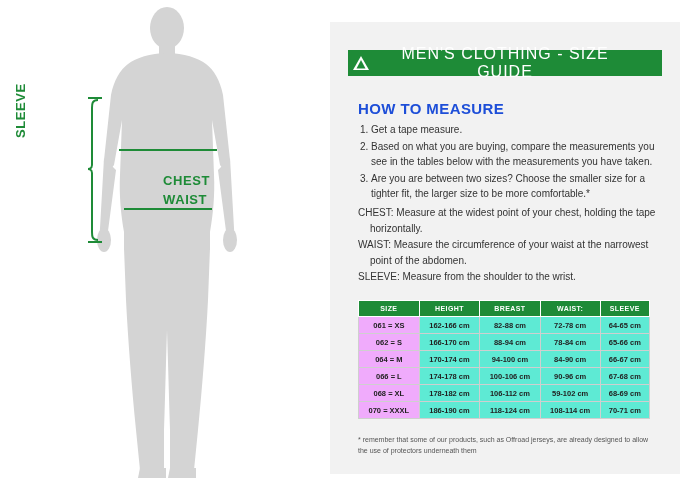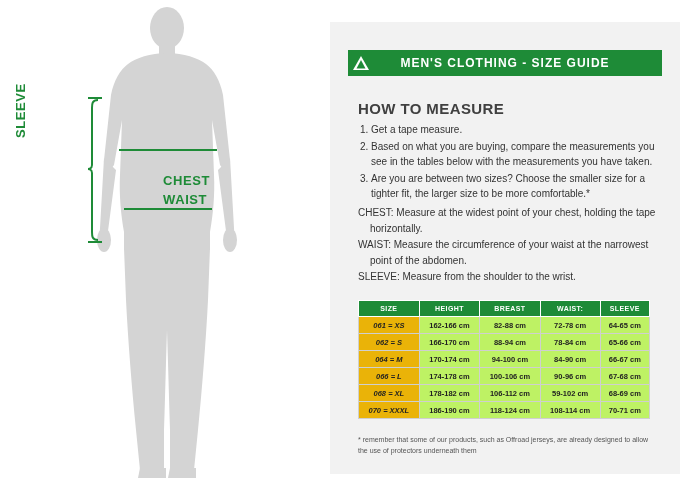--- a/index.html
+++ b/index.html
@@ -74,35 +74,35 @@
     width: 26px;
     height: 26px;
     background: #1e8b37;
     display: flex;
     align-items: center;
     justify-content: center;
     flex: none;
   }
   .guide-header .title {
     color: #ffffff;
-    font-size: 12px;
-    font-weight: bold;
+    font-size: 16px;
+    font-weight: normal;
     letter-spacing: 1px;
     text-align: center;
     flex: 1;
     padding-right: 26px;
   }
 
   .how-title {
     position: absolute;
     left: 28px;
     top: 78px;
     font-size: 15px;
     font-weight: bold;
-    color: #404040;
+    color: #1d4ed8;
     letter-spacing: 0.4px;
   }
   .steps {
     position: absolute;
     left: 28px;
     top: 100px;
     width: 300px;
     font-size: 10px;
     color: #333333;
     line-height: 1.55;
@@ -143,32 +143,31 @@
     background: #1e8b37;
     color: #ffffff;
     font-weight: bold;
     font-size: 7px;
     letter-spacing: 0.4px;
     padding: 4px 2px;
     border: 1px solid #ffffff;
     text-align: center;
   }
   .size-table td {
-    background: #bef264;
+    background: #5eead4;
     color: #222222;
     font-weight: bold;
     font-size: 7.5px;
     padding: 3.5px 2px;
     border: 1px solid #cfcfcf;
     text-align: center;
     white-space: nowrap;
   }
   .size-table td.size-col {
-    background: #eab308;
-    font-style: italic;
+    background: #f0abfc;
   }
 
   .footnote {
     position: absolute;
     left: 28px;
     top: 412px;
     width: 300px;
     font-size: 7px;
     color: #555555;
     line-height: 1.6;

